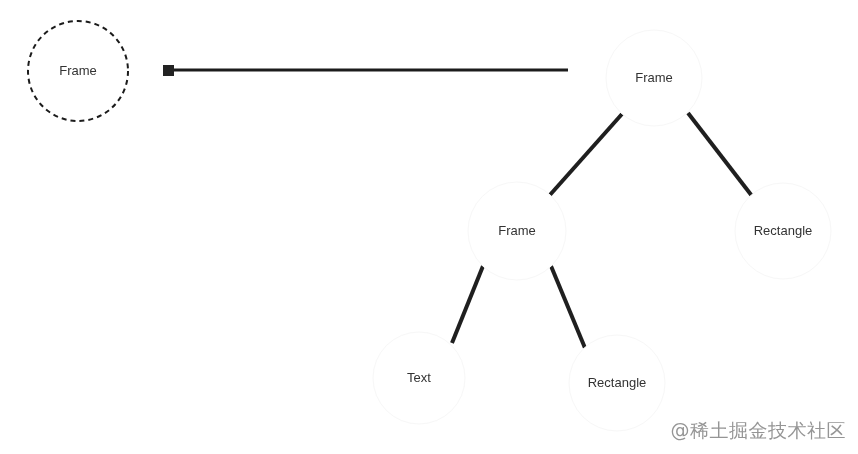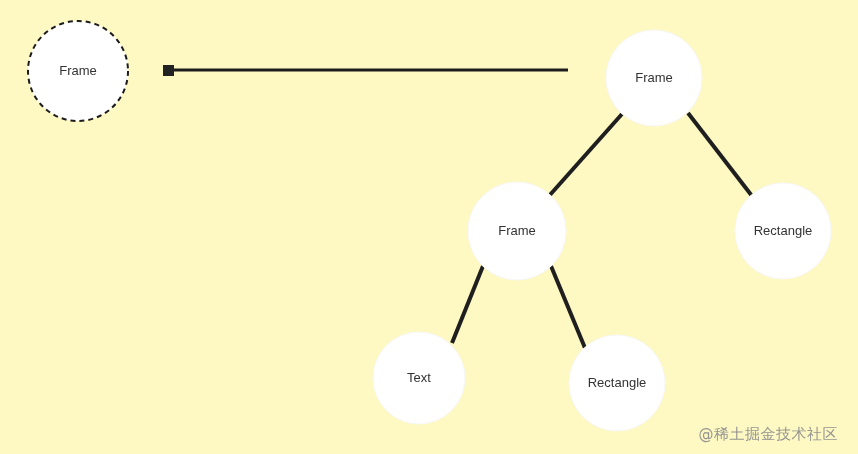--- a/index.html
+++ b/index.html
@@ -8,21 +8,21 @@
     padding: 0;
     background: #000000;
   }
   body {
     font-family: "Liberation Sans", "DejaVu Sans", sans-serif;
   }
   #canvas {
     position: relative;
     width: 858px;
     height: 454px;
-    background: #fef9c3;
+    background: #ffffff;
     overflow: hidden;
   }
   #graph-svg {
     position: absolute;
     top: 0;
     left: 0;
     width: 858px;
     height: 454px;
     display: block;
   }
@@ -53,24 +53,24 @@
   .connector-line {
     stroke: #1c1c1c;
     stroke-width: 3;
     stroke-linecap: butt;
   }
   .connector-handle {
     fill: #222222;
   }
   .watermark {
     position: absolute;
-    right: 20px;
+    right: 12px;
     bottom: 10px;
     color: #8d8d8d;
-    font-size: 15px;
+    font-size: 19px;
     letter-spacing: 0.5px;
     font-family: "DejaVu Sans", "Liberation Sans", sans-serif;
     opacity: 0.92;
     user-select: none;
     white-space: nowrap;
   }
 </style>
 </head>
 <body>
 

